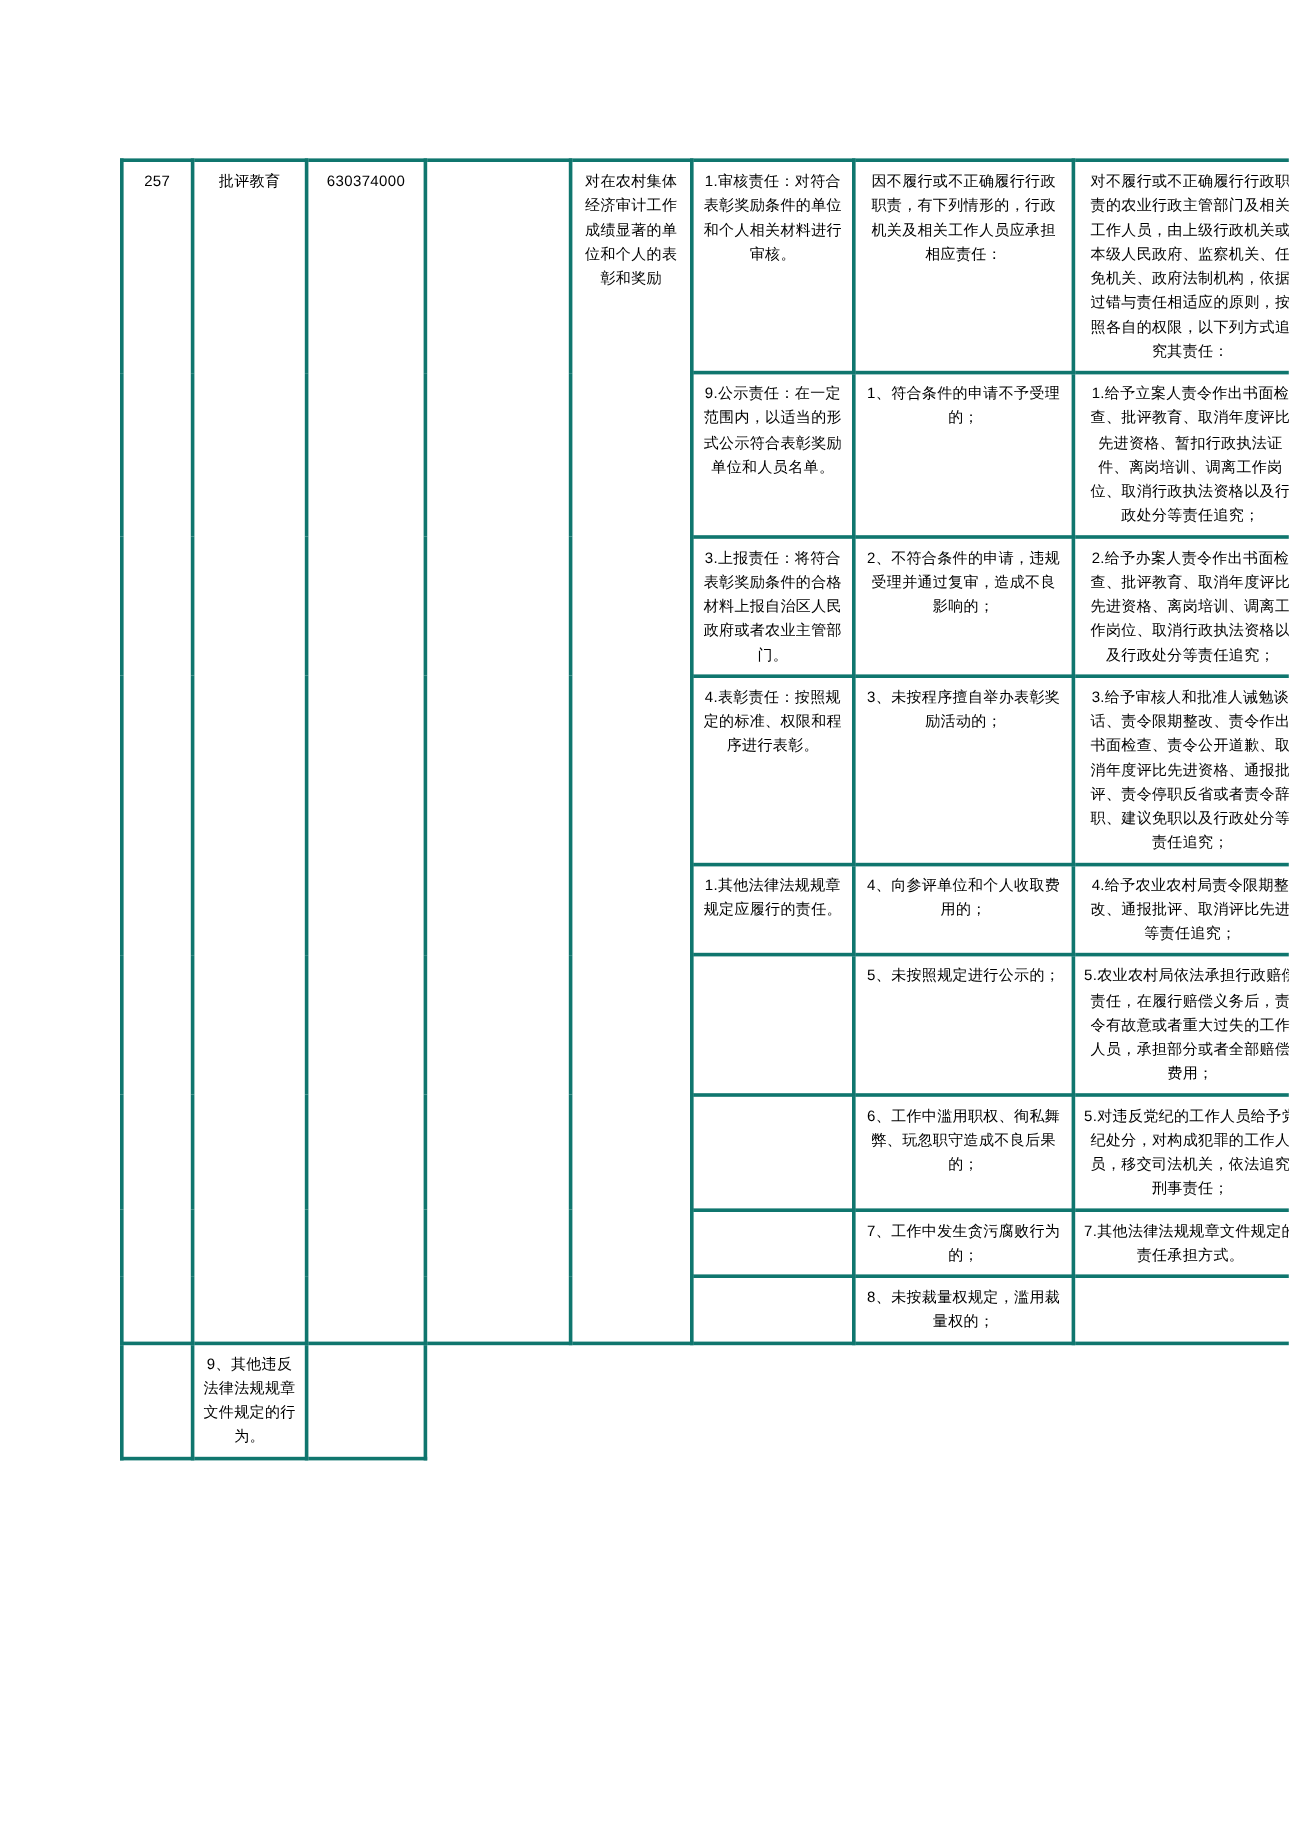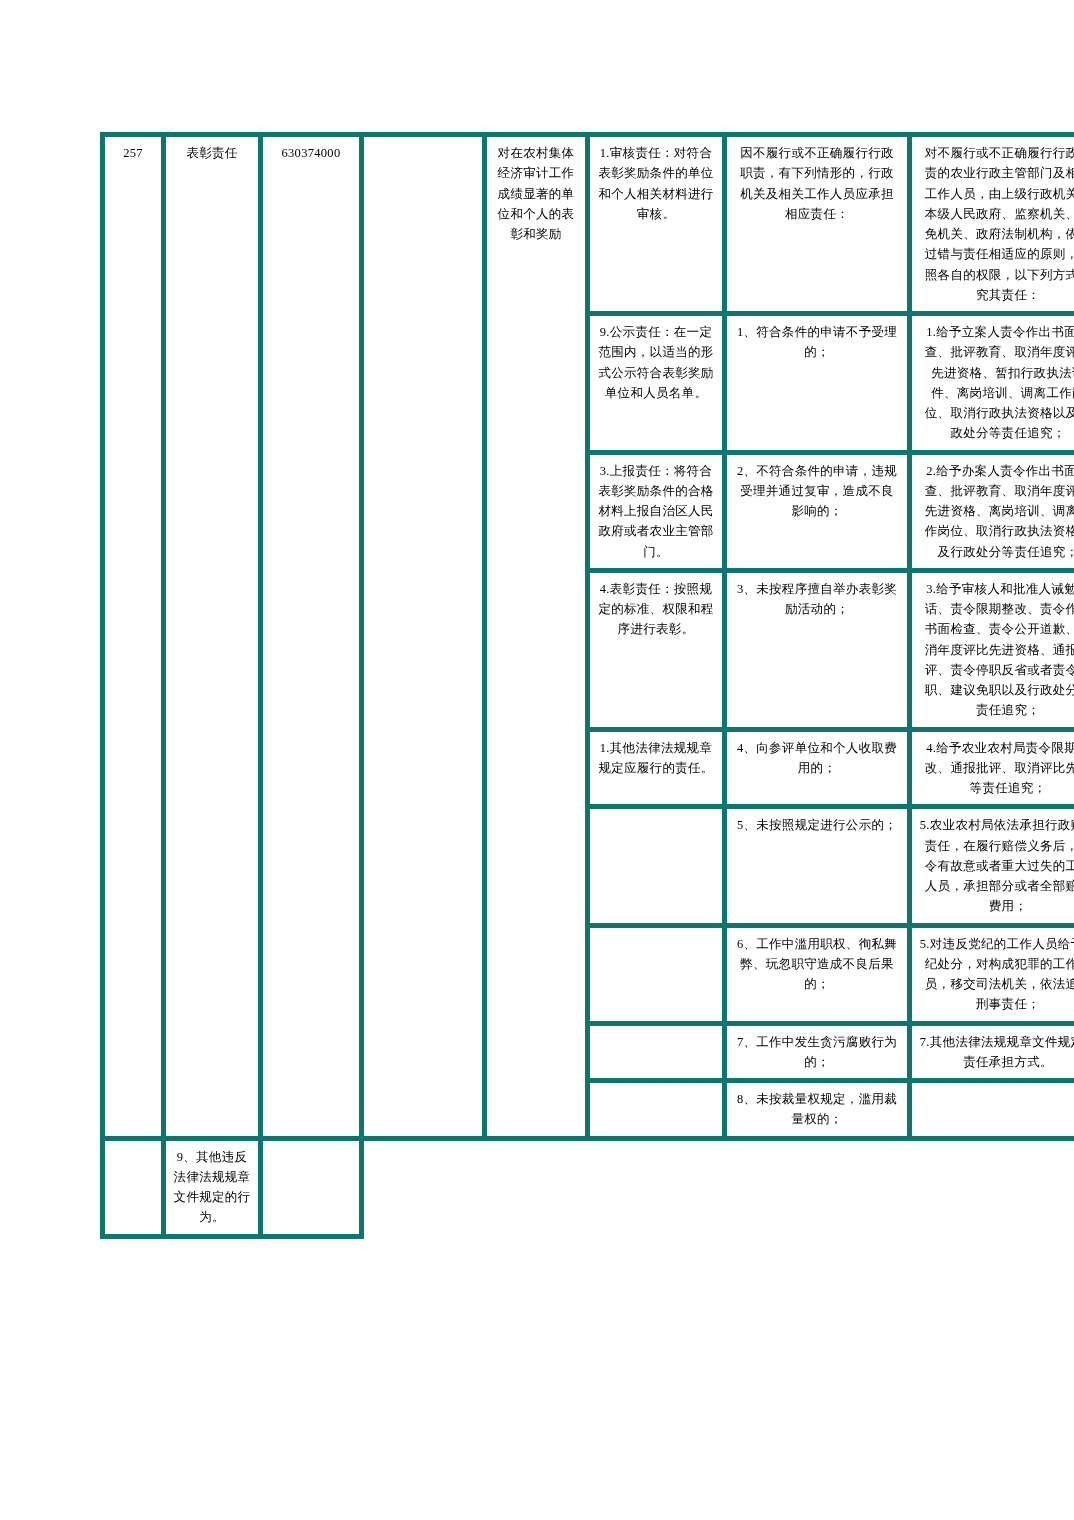--- a/index.html
+++ b/index.html
@@ -20,27 +20,27 @@
     box-sizing: border-box;
     padding: 132px 0 0 0;
   }
   table.doc-table {
     border-collapse: collapse;
     margin-left: 100px;
     table-layout: fixed;
     width: 872px;
   }
   table.doc-table td {
-    border: 5px solid #0f766e;
+    border: 3px solid #0f766e;
     vertical-align: top;
     padding: 6px 7px 6px 7px;
     font-size: 12.5px;
     line-height: 1.62;
     letter-spacing: 0.3px;
-    font-family: Liberation Serif, serif;
+    font-family: Liberation Sans, sans-serif;
     word-break: break-all;
     text-align: center;
   }
   td.c-num { width: 42px; text-align: center; vertical-align: middle; }
   td.c-type { width: 78px; text-align: center; vertical-align: middle; }
   td.c-code { width: 82px; text-align: left; vertical-align: middle; }
   td.c-blank { width: 104px; }
   td.c-desc { width: 84px; vertical-align: middle; }
   td.c-duty { width: 118px; }
   td.c-case { width: 166px; }
@@ -50,21 +50,21 @@
 </style>
 </head>
 <body>
 
 <div class="page">
   <table class="doc-table">
     <tbody>
 
       <tr>
         <td class="c-num" rowspan="10">257</td>
-        <td class="c-type" rowspan="10">表彰责任</td>
+        <td class="c-type" rowspan="10">批评教育</td>
         <td class="c-code" rowspan="10">630374000</td>
         <td class="c-blank" rowspan="10"></td>
         <td class="c-desc" rowspan="10">对在农村集体经济审计工作成绩显著的单位和个人的表彰和奖励</td>
         <td class="c-duty" rowspan="2">1.审核责任：对符合表彰奖励条件的单位和个人相关材料进行审核。</td>
         <td class="c-case" rowspan="2">因不履行或不正确履行行政职责，有下列情形的，行政机关及相关工作人员应承担相应责任：</td>
         <td class="c-resp" rowspan="2">对不履行或不正确履行行政职责的农业行政主管部门及相关工作人员，由上级行政机关或本级人民政府、监察机关、任免机关、政府法制机构，依据过错与责任相适应的原则，按照各自的权限，以下列方式追究其责任：</td>
       </tr>
       <tr></tr>
 
       <tr>

